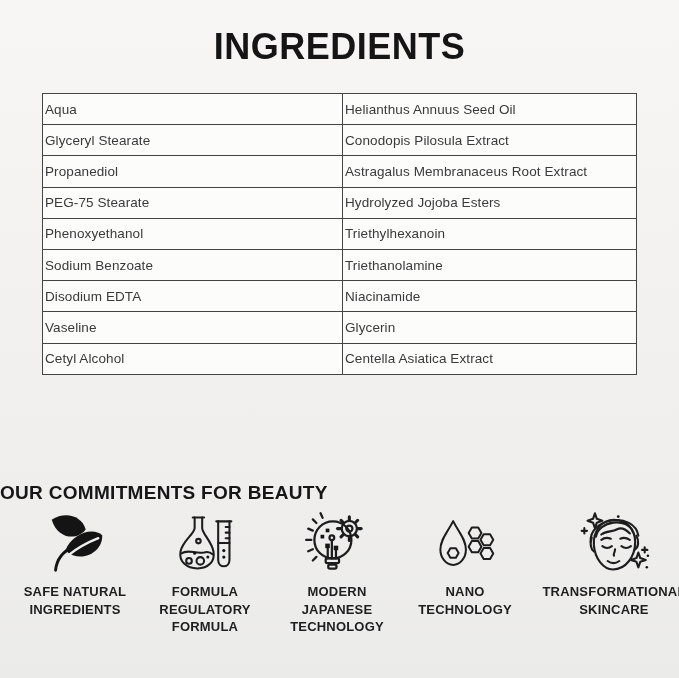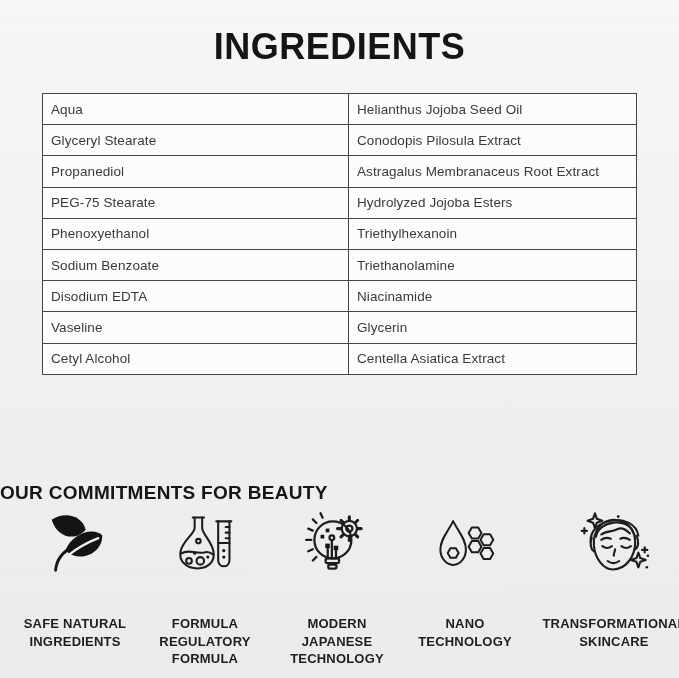--- a/index.html
+++ b/index.html
@@ -18,35 +18,35 @@
     letter-spacing:.5px;color:#151515;
   }
   table.ingredients{
     position:absolute;left:42px;top:93px;width:595px;
     border-collapse:collapse;table-layout:fixed;
     background:#fcfcfb;
   }
   table.ingredients td{
     border:1px solid #454545;
     height:30.2px;
-    padding:0 0 0 8px;
+    padding:0 0 0 2px;
     font-size:13.5px;color:#3a3a3a;
     vertical-align:middle;
     letter-spacing:.1px;
     white-space:nowrap;overflow:hidden;
   }
   td.col-left{width:297px;}
   .commit-heading{
     position:absolute;top:470px;left:0;width:100%;
     text-align:left;font-size:19px;font-weight:800;
     letter-spacing:.3px;color:#161616;margin-top:12px;
   }
   .commit-item{
     position:absolute;top:506px;
-    display:flex;flex-direction:column;align-items:center;gap:32px;
+    display:flex;flex-direction:column;align-items:center;
   }
   .commit-icon{
     height:74px;display:flex;align-items:center;justify-content:center;
     margin-bottom:3px;
   }
   .commit-label{
     text-align:center;font-size:13px;font-weight:700;
     line-height:17.5px;letter-spacing:.2px;color:#1e1e1e;
   }
   #item-1{left:10px;width:130px;}
@@ -61,21 +61,21 @@
 <body>
 
 <div class="canvas">
 
   <div class="page-title">INGREDIENTS</div>
 
   <table class="ingredients">
     <tbody>
       <tr>
         <td class="col-left">Aqua</td>
-        <td>Helianthus Jojoba Seed Oil</td>
+        <td>Helianthus Annuus Seed Oil</td>
       </tr>
       <tr>
         <td class="col-left">Glyceryl Stearate</td>
         <td>Conodopis Pilosula Extract</td>
       </tr>
       <tr>
         <td class="col-left">Propanediol</td>
         <td>Astragalus Membranaceus Root Extract</td>
       </tr>
       <tr>

